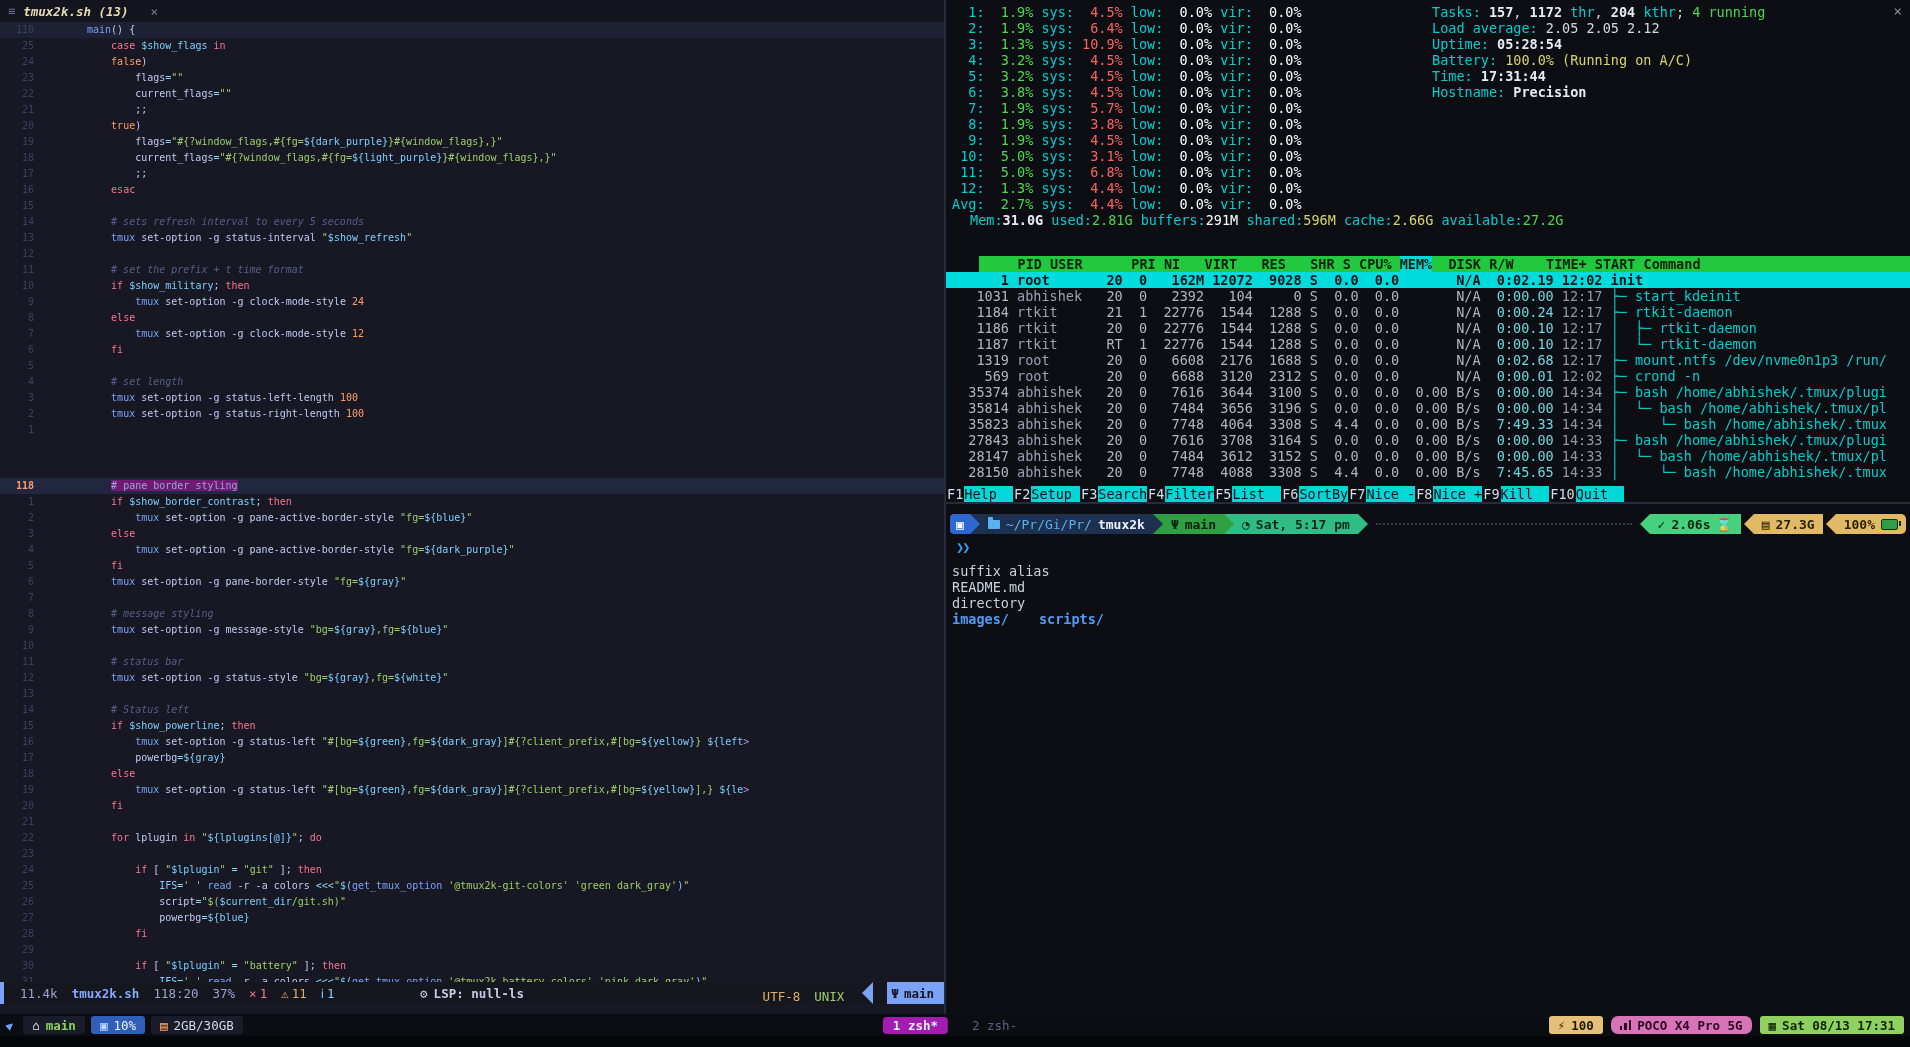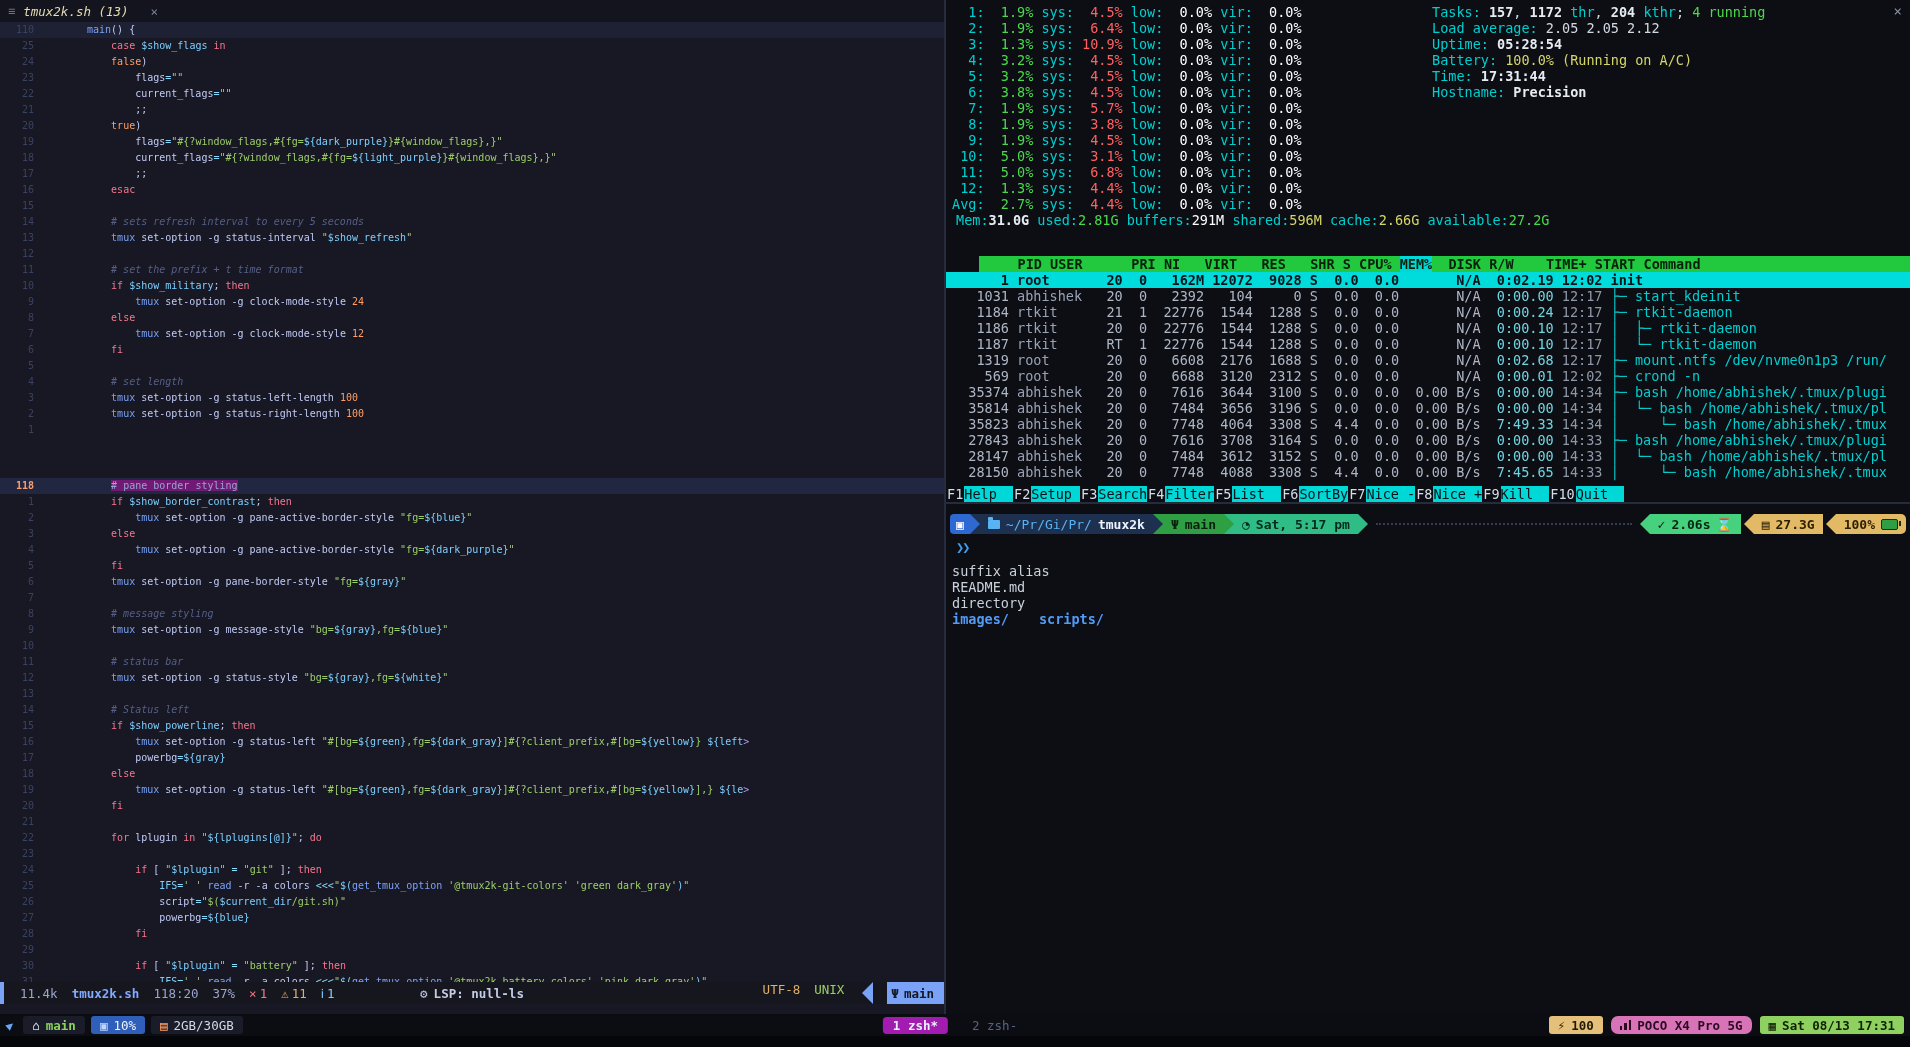--- a/index.html
+++ b/index.html
@@ -3,21 +3,21 @@
 <meta charset="utf-8">
 <style>
   html,body{margin:0;padding:0;background:#000;}
   .screen{position:relative;width:1910px;height:1047px;background:#04060a;overflow:hidden;
           font-family:"DejaVu Sans Mono",monospace;-webkit-font-smoothing:antialiased;}
   
   .editor{position:absolute;left:0;top:0;width:944px;height:1014px;background:#171823;overflow:hidden;}
   .tabbar{height:22px;background:#13141d;display:flex;align-items:center;gap:8px;padding:0 8px;
           font-size:12.5px;color:#9aa5ce;}
   .file-icon{color:#6b7394;font-size:12px;}
-  .tab-title{color:#e3dbb2;font-weight:normal;font-style:italic;}
+  .tab-title{color:#e3dbb2;font-weight:bold;font-style:italic;}
   .tab-close{color:#7c8499;margin-left:14px;cursor:pointer;}
   .code{position:absolute;top:22px;left:0;right:0;height:960px;overflow:hidden;font-size:10px;}
   .cl{height:16px;line-height:16px;display:flex;white-space:pre;}
   .cl.ctx{background:#1e2134;}
   .cl.cur{background:#222741;margin-top:40px;}
   .ln{flex:none;width:34px;text-align:right;padding-right:10px;color:#3b4261;}
   .lncur{color:#ff9e64;font-weight:bold;}
   .ct{white-space:pre;color:#c0caf5;padding-left:43px;}
   .tk-t{color:#c0caf5}.tk-k{color:#f7768e}.tk-b{color:#ff9e64}.tk-s{color:#9ece6a}
   .tk-v{color:#7dcfff}.tk-c{color:#7aa2f7}.tk-m{color:#565f89;font-style:italic}
@@ -26,39 +26,39 @@
   
   .statusline{position:absolute;left:0;right:0;bottom:10px;height:22px;background:#16161e;
               display:flex;align-items:center;gap:14px;font-size:12.5px;color:#9aa5ce;padding-right:0;}
   .sl-accent{flex:none;width:4px;height:22px;background:#7aa2f7;margin-right:2px;}
   .sl-item{color:#9aa5ce}
   .fname{color:#82aaff;font-weight:bold;}
   .sl-diag{display:inline-flex;align-items:center;gap:3px;}
   .sl-diag.err{color:#f7768e}.sl-diag.warn{color:#e0af68}.sl-diag.info{color:#7dcfff}
   .sl-center{position:absolute;left:50%;transform:translateX(-50%);display:flex;gap:6px;align-items:center;color:#c5cce6;font-weight:bold;}
   .gear{color:#c5cce6;}
-  .sl-right{margin-left:auto;display:flex;align-items:flex-start;gap:14px;}
+  .sl-right{margin-left:auto;display:flex;align-items:flex-end;gap:14px;}
   .enc{color:#e0af68}.fmt{color:#9ece6a}
   .sl-branch-arrow{width:0;height:0;border-top:11px solid transparent;border-bottom:11px solid transparent;
                    border-right:11px solid #7aa2f7;margin-left:4px;}
   .sl-branch{background:#7aa2f7;color:#15161e;font-weight:bold;height:22px;display:flex;align-items:center;
              gap:5px;padding:0 10px 0 4px;}
   
   .vsep{position:absolute;left:944px;top:0;width:2px;height:1014px;background:#262b3d;}
   .hsep{position:absolute;left:946px;top:502px;width:964px;height:2px;background:#262b3d;}
   .win-close{position:absolute;right:8px;top:3px;color:#8b93a5;font-size:14px;z-index:9;cursor:pointer;}
   
   .htop{position:absolute;left:946px;top:0;width:964px;height:502px;background:#0c0e14;overflow:hidden;font-size:13.5px;}
   .cpus{position:absolute;left:6px;top:4px;}
   .cpurow{height:16px;line-height:16px;white-space:pre;}
   .h-lab{color:#00cfcf}.h-grn{color:#4bd94b}.h-red{color:#ff6060}.h-blu{color:#ffffff}
   .h-wht{color:#d2d8e2}.h-whb{color:#e6ebf2;font-weight:bold}.h-yel{color:#d6d667}.h-na{color:#3d59a1}
   .sysinfo{position:absolute;left:486px;top:4px;}
   .inforow{height:16px;line-height:16px;white-space:pre;}
-  .memline{position:absolute;left:10px;top:212px;height:16px;line-height:16px;white-space:pre;}
+  .memline{position:absolute;left:24px;top:212px;height:16px;line-height:16px;white-space:pre;}
   .phead{position:absolute;left:0;top:256px;right:0;height:16px;line-height:16px;background:#22c93e;
          color:#06200a;white-space:pre;padding-left:6px;font-weight:bold;margin-left:33px;}
   .hc.sort{background:#00d7d7;}
   .prowswrap{position:absolute;left:0;top:272px;right:0;}
   .prow{height:16px;line-height:16px;white-space:pre;padding-left:6px;color:#aeb6c4;}
   .prow.sel{background:#00dcdc;}
   .prow.sel span{color:#07141c !important;font-weight:bold;}
   .pc{color:#aeb6c4}
   .pc-user{color:#9aa3b4}.pc-time{color:#6fd6e0}.pc-cmd{color:#00cfcf}.pc-start{color:#8f98a8}
   .fkeys{position:absolute;left:0;top:486px;right:0;height:16px;display:flex;}

